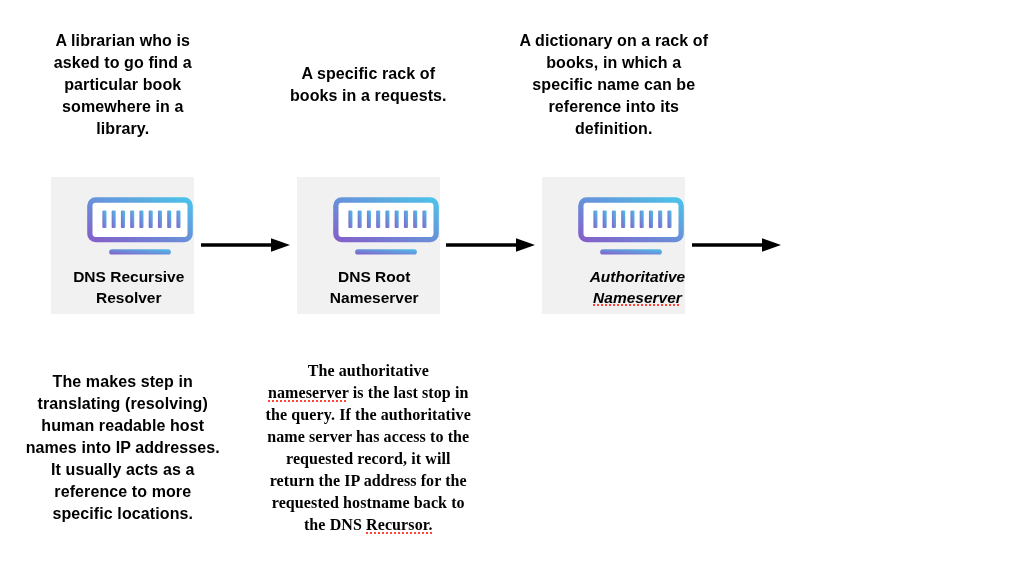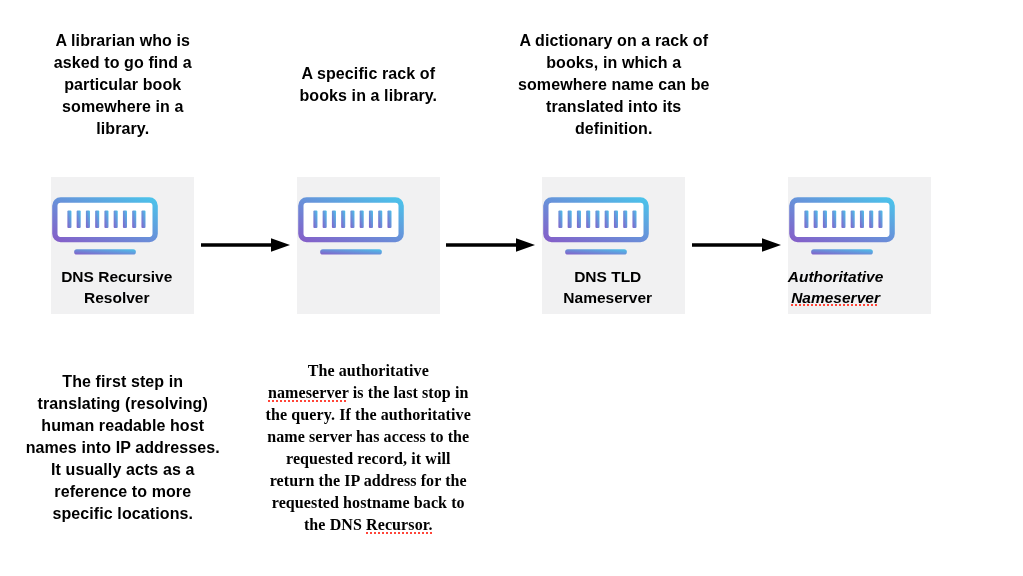--- a/index.html
+++ b/index.html
@@ -25,21 +25,21 @@
   .a1 { max-width: 192px; }
   .a2 { max-width: 176px; }
   .a3 { max-width: 198px; }
   .d0 { max-width: 206px; }
   .d1 { max-width: 201px; }
   .d2 { max-width: 207px; }
   .d3 { max-width: 206px; font-family: Liberation Serif, serif; }
 
   .server-card {
     width: 143px; height: 137px; background: #f1f1f2;
-    display: flex; flex-direction: column; align-items: flex-start;
+    display: flex; flex-direction: column; align-items: flex-end;
     padding-top: 19px;
   }
   .server-icon-svg { display: block; }
   .card-label {
     margin-top: 8px; font-weight: 700; font-size: 15.5px; line-height: 21px;
     text-align: center; max-width: 131px;
   }
   .card-label .line { display: block; font-style: italic; }
 
   .flow-arrow {
@@ -70,24 +70,24 @@
   </defs>
 </svg>
 
 <div class="canvas">
 
   <div class="row row-top">
     <div class="cell">
       <p class="analogy a0">A librarian who is asked to go find a particular book somewhere in a library.</p>
     </div>
     <div class="cell">
-      <p class="analogy a2">A specific rack of books in a library.</p>
+      <p class="analogy a2">A specific rack of books in a requests.</p>
     </div>
     <div class="cell">
-      <p class="analogy a3">A dictionary on a rack of books, in which a somewhere name can be translated into its definition.</p>
+      <p class="analogy a3">A dictionary on a rack of books, in which a specific name can be reference into its definition.</p>
     </div>
   </div>
 
   <div class="row row-middle">
     <div class="cell">
       <div class="server-card">
         <svg class="server-icon-svg" width="108" height="62" viewBox="0 0 112 64">
           <rect x="4" y="4" width="104" height="41" rx="6" fill="#ffffff" stroke="url(#serverGrad)" stroke-width="5.5"></rect>
           <g fill="url(#serverGrad)">
             <rect x="17" y="15" width="4.2" height="18" rx="1"></rect>
@@ -115,40 +115,21 @@
             <rect x="36.2" y="15" width="4.2" height="18" rx="1"></rect>
               <rect x="45.8" y="15" width="4.2" height="18" rx="1"></rect>
             <rect x="55.4" y="15" width="4.2" height="18" rx="1"></rect>
               <rect x="65" y="15" width="4.2" height="18" rx="1"></rect>
             <rect x="74.6" y="15" width="4.2" height="18" rx="1"></rect>
               <rect x="84.2" y="15" width="4.2" height="18" rx="1"></rect>
             <rect x="93.8" y="15" width="4.2" height="18" rx="1"></rect>
           </g>
           <rect x="24" y="55" width="64" height="5.5" rx="2.7" fill="url(#serverGrad)"></rect>
         </svg>
-      </div>
-    </div>
-    <div class="cell">
-      <div class="server-card">
-        <svg class="server-icon-svg" width="108" height="62" viewBox="0 0 112 64">
-          <rect x="4" y="4" width="104" height="41" rx="6" fill="#ffffff" stroke="url(#serverGrad)" stroke-width="5.5"></rect>
-          <g fill="url(#serverGrad)">
-            <rect x="17" y="15" width="4.2" height="18" rx="1"></rect>
-              <rect x="26.6" y="15" width="4.2" height="18" rx="1"></rect>
-            <rect x="36.2" y="15" width="4.2" height="18" rx="1"></rect>
-              <rect x="45.8" y="15" width="4.2" height="18" rx="1"></rect>
-            <rect x="55.4" y="15" width="4.2" height="18" rx="1"></rect>
-              <rect x="65" y="15" width="4.2" height="18" rx="1"></rect>
-            <rect x="74.6" y="15" width="4.2" height="18" rx="1"></rect>
-              <rect x="84.2" y="15" width="4.2" height="18" rx="1"></rect>
-            <rect x="93.8" y="15" width="4.2" height="18" rx="1"></rect>
-          </g>
-          <rect x="24" y="55" width="64" height="5.5" rx="2.7" fill="url(#serverGrad)"></rect>
-        </svg>
-        <div class="card-label">DNS TLD Nameserver</div>
+        <div class="card-label">DNS Root Nameserver</div>
       </div>
     </div>
     <div class="cell">
       <div class="server-card">
         <svg class="server-icon-svg" width="108" height="62" viewBox="0 0 112 64">
           <rect x="4" y="4" width="104" height="41" rx="6" fill="#ffffff" stroke="url(#serverGrad)" stroke-width="5.5"></rect>
           <g fill="url(#serverGrad)">
             <rect x="17" y="15" width="4.2" height="18" rx="1"></rect>
               <rect x="26.6" y="15" width="4.2" height="18" rx="1"></rect>
             <rect x="36.2" y="15" width="4.2" height="18" rx="1"></rect>
@@ -177,20 +158,20 @@
       <polygon points="70,2.2 89,9 70,15.8" fill="#000000"></polygon>
     </svg>
     <svg class="flow-arrow arrow-3" viewBox="0 0 90 18">
       <line x1="0" y1="9" x2="72" y2="9" stroke="#000000" stroke-width="3.4"></line>
       <polygon points="70,2.2 89,9 70,15.8" fill="#000000"></polygon>
     </svg>
   </div>
 
   <div class="row row-bottom">
     <div class="cell">
-      <p class="desc d1">The first step in translating (resolving) human readable host names into IP addresses. It usually acts as a reference to more specific locations.</p>
+      <p class="desc d1">The makes step in translating (resolving) human readable host names into IP addresses. It usually acts as a reference to more specific locations.</p>
     </div>
     <div class="cell">
       <p class="desc d3"><span>The authoritative </span><span class="misspell">nameserver</span><span> is the last stop in the query. If the authoritative name server has access to the requested record, it will return the IP address for the requested hostname back to the DNS </span><span class="misspell">Recursor.</span></p>
     </div>
   </div>
 
 </div>
 
 </body></html>

